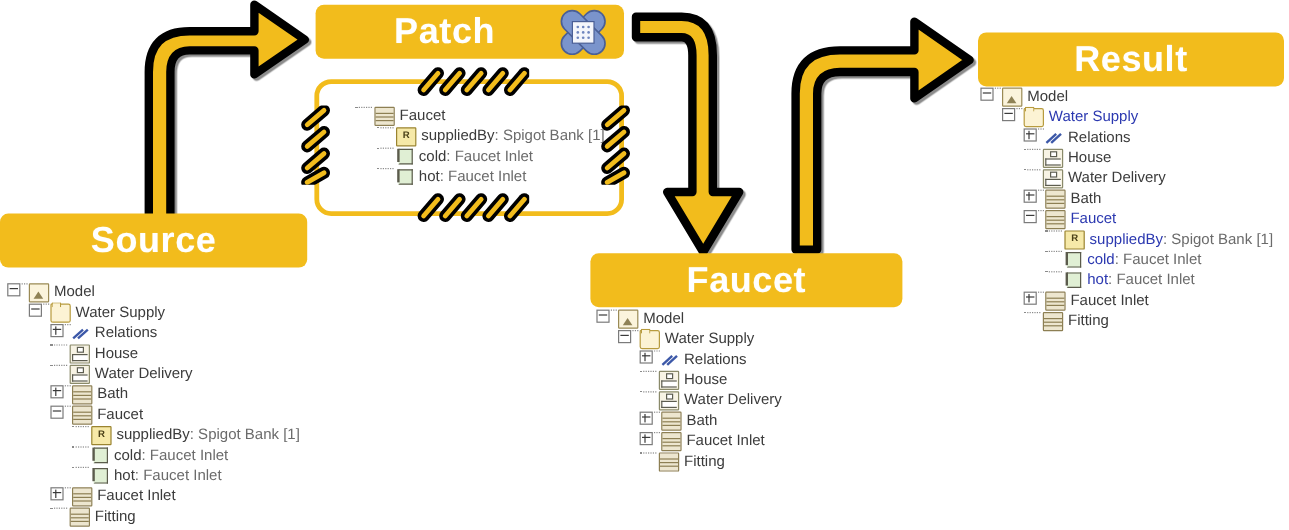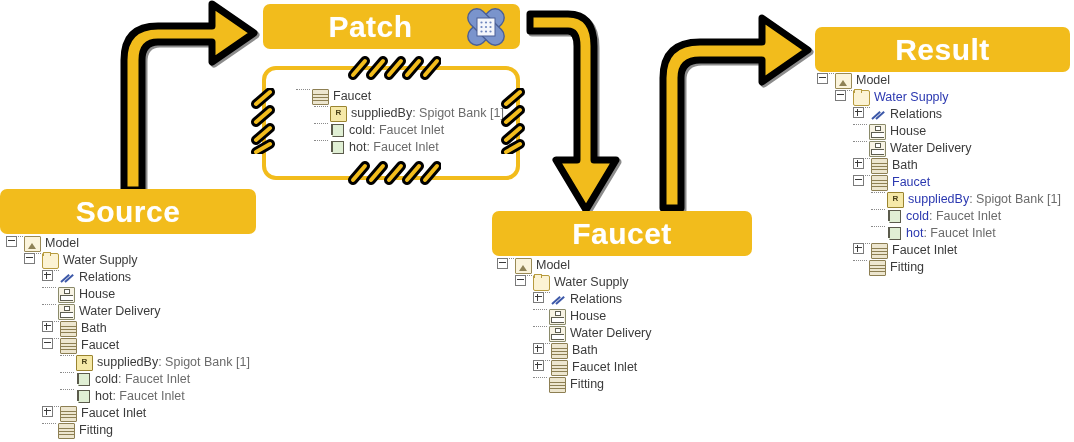--- a/index.html
+++ b/index.html
@@ -103,21 +103,21 @@
   <path filter="url(#sh)" d="M124 190 L124 60 Q124 26 158 26 L212 26 L212 4 L254 33 L212 62 L212 42 L158 42
            Q142 42 142 60 L142 190 Z" fill="#F2BC1C" stroke="#000000" stroke-width="7" stroke-linejoin="round"></path>
 
   <path filter="url(#sh)" d="M530 14 L568 14 Q594 14 594 46 L594 160 L616 160 L586 210 L556 160 L577 160 L577 46
            Q577 31 568 31 L530 31 Z" fill="#F2BC1C" stroke="#000000" stroke-width="7" stroke-linejoin="round"></path>
 
   <path filter="url(#sh)" d="M663 208 L663 78 Q663 42 700 42 L762 42 L762 18 L808 50 L762 82 L762 60 L700 60
            Q681 60 681 78 L681 208 Z" fill="#F2BC1C" stroke="#000000" stroke-width="7" stroke-linejoin="round"></path>
 </svg>
 
-<div class="hdr" id="hdr-source" style="left:0px;top:189px;width:256px;height:45px;font-size:30px;">
+<div class="hdr" id="hdr-source" style="left:0px;top:178px;width:256px;height:45px;font-size:30px;">
   <span class="lbl">Source</span>
 </div>
 <div class="tree" id="tree-source" style="left:6px;top:236px;">
     <div class="row">
       <span class="ind" style="width: 0px;"></span>
       <span class="exp"></span>
       <span class="dash"></span>
       <span class="ico ico-model"></span>
       <span class="txt">Model</span>
     </div>

